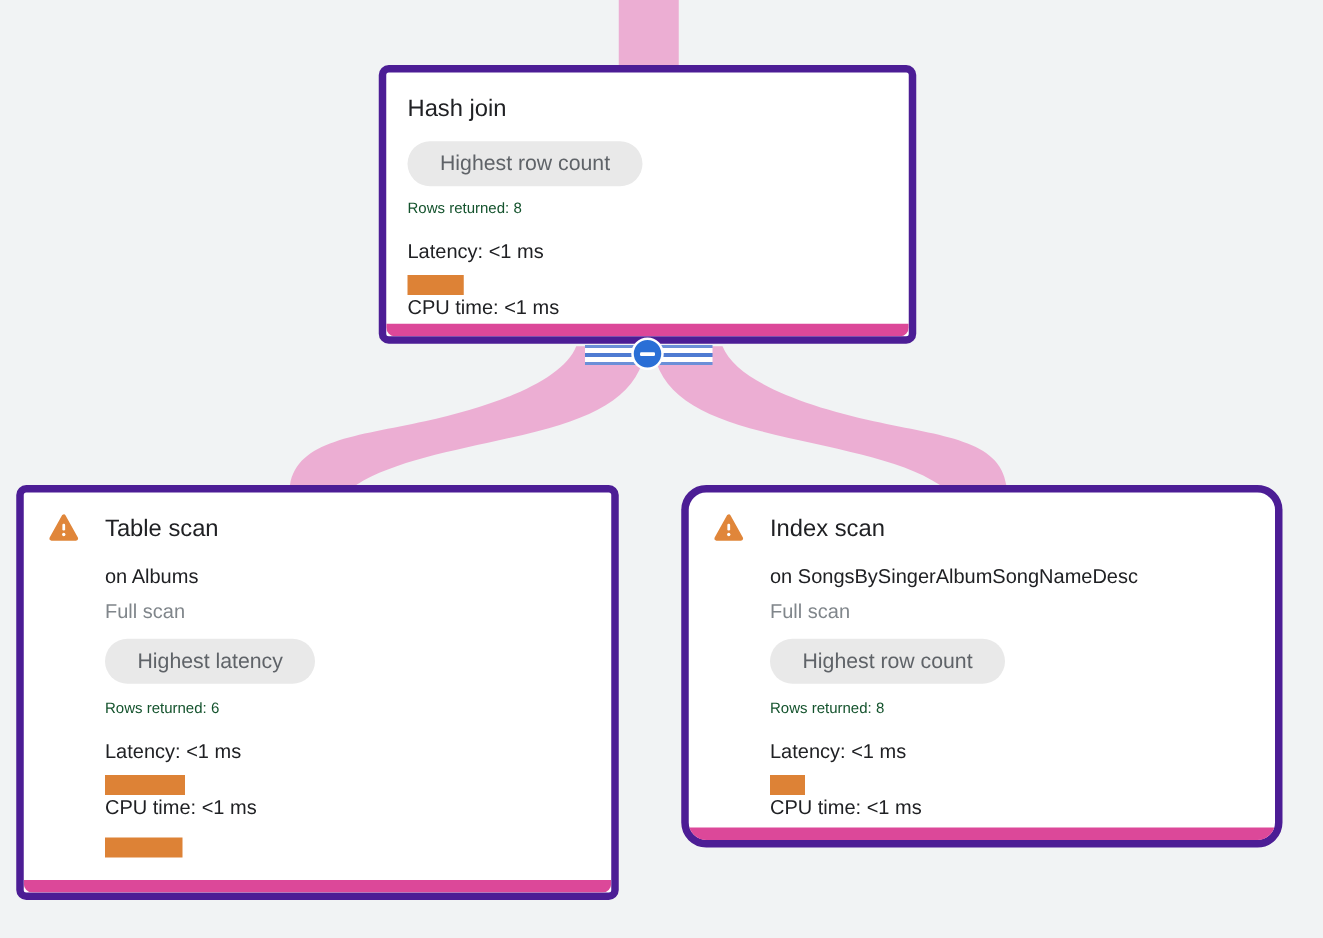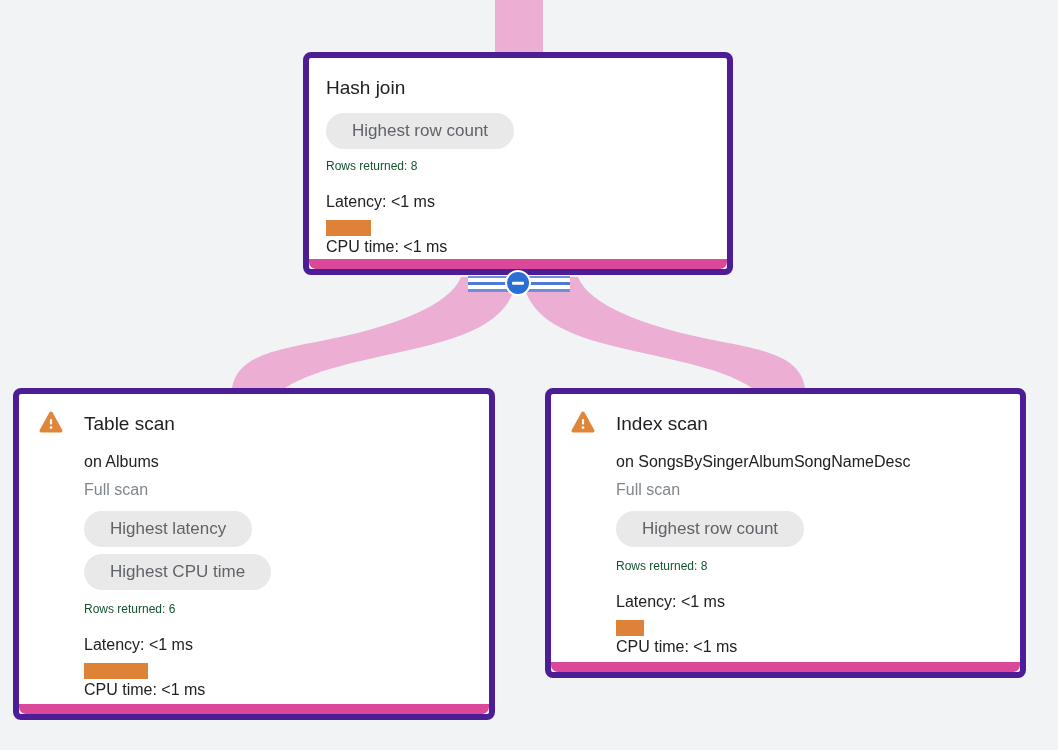--- a/index.html
+++ b/index.html
@@ -17,21 +17,21 @@
   }
   .card {
     position: absolute;
     background: #ffffff;
     border: 6px solid #4c1d95;
     border-radius: 8px;
     overflow: hidden;
   }
   .card-hash   { left: 303px; top: 52px;  width: 430px; height: 223px; padding: 17px 17px 0 17px; }
   .card-table  { left: 13px;  top: 388px; width: 482px; height: 332px; padding: 17px 17px 4px 65px; }
-  .card-index  { left: 545px; top: 388px; width: 481px; height: 290px; padding: 17px 17px 0 65px; }
+  .card-index  { left: 545px; top: 388px; width: 481px; height: 290px; padding: 17px 17px 0 65px; border-radius: 20px; }
   .accent-strip {
     position: absolute; left: 0; right: 0; bottom: 0; height: 10px;
     background: #dc4899;
     border-radius: 0 0 7px 7px;
   }
   .warn-icon { position: absolute; left: 20px; top: 17px; width: 24px; height: 22px; }
   .node-title { font-size: 19px; line-height: 26px; font-weight: 500; color: #202124; }
   .node-target { font-size: 16px; line-height: 22px; margin-top: 14px; color: #202124; }
   .node-scan-type { font-size: 16px; line-height: 22px; margin-top: 6px; color: #80868b; }
   .badge {
@@ -124,21 +124,20 @@
 <div class="card card-table">
   <svg class="warn-icon" viewBox="0 0 24 22">
     <path d="M12 2.2 L2.2 19.8 H21.8 Z" stroke="#e0863a" stroke-width="3.4" stroke-linejoin="round" fill="#e0863a"></path>
     <rect x="10.9" y="8" width="2.2" height="5.4" rx="1" fill="#ffffff"></rect>
     <circle cx="12" cy="16.6" r="1.35" fill="#ffffff"></circle>
   </svg>
   <div class="node-title">Table scan</div>
   <div class="node-target">on Albums</div>
   <div class="node-scan-type">Full scan</div>
   <div class="badge" style="background: rgb(233, 233, 233);">Highest latency</div>
-  <div class="badge" style="background: rgb(233, 233, 233);">Highest CPU time</div>
   <div class="rows-returned">Rows returned: 6</div>
   <div class="metrics">
     <div class="metric">
       <div class="metric-label">Latency: &lt;1 ms</div>
       <div class="metric-bar bar-a" style="width: 64px;"></div>
     </div>
     <div class="metric">
       <div class="metric-label">CPU time: &lt;1 ms</div>
       <div class="metric-bar bar-b" style="width: 62px;"></div>
     </div>

